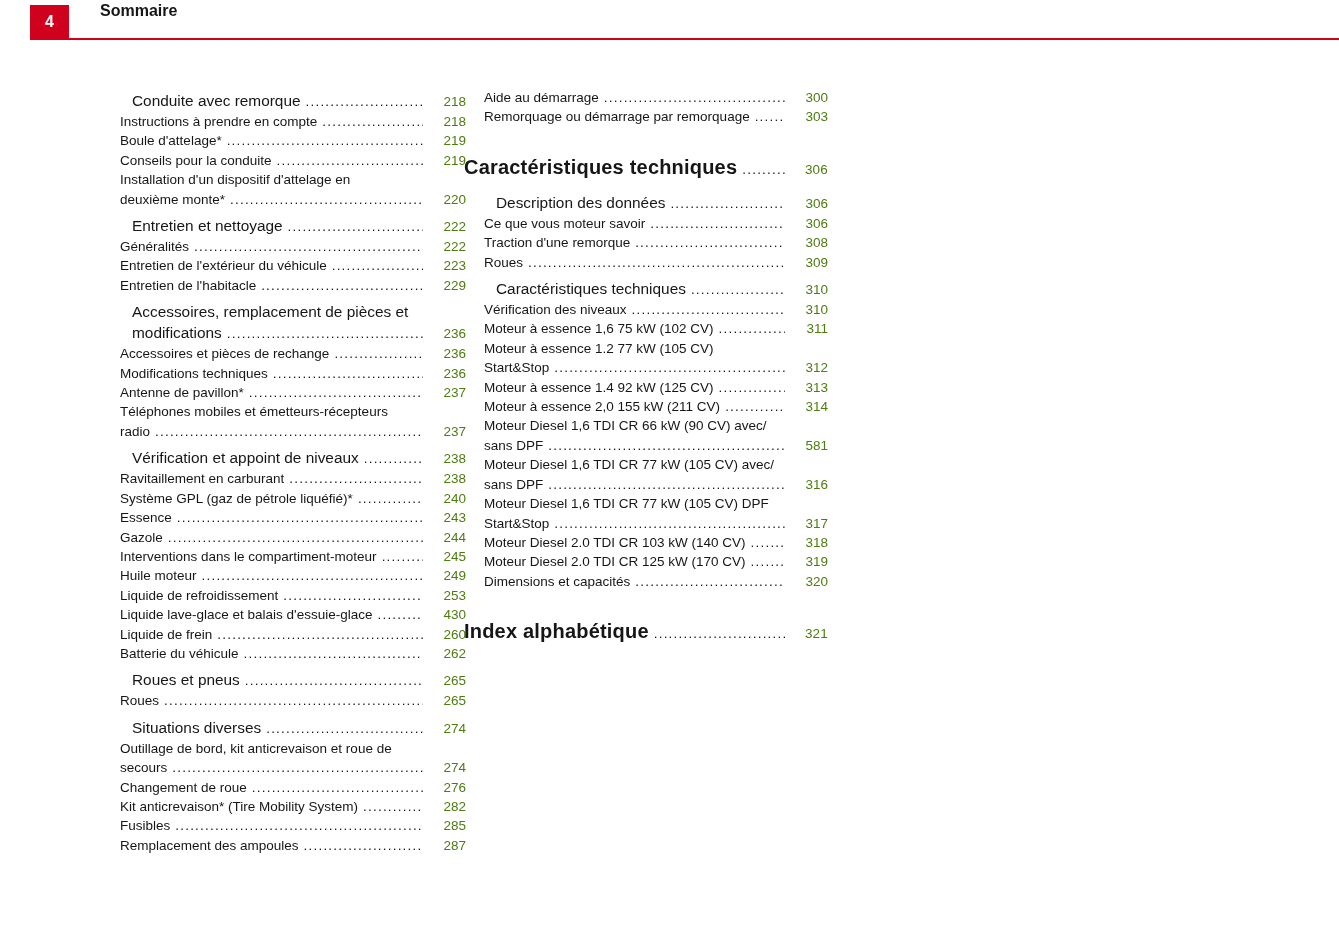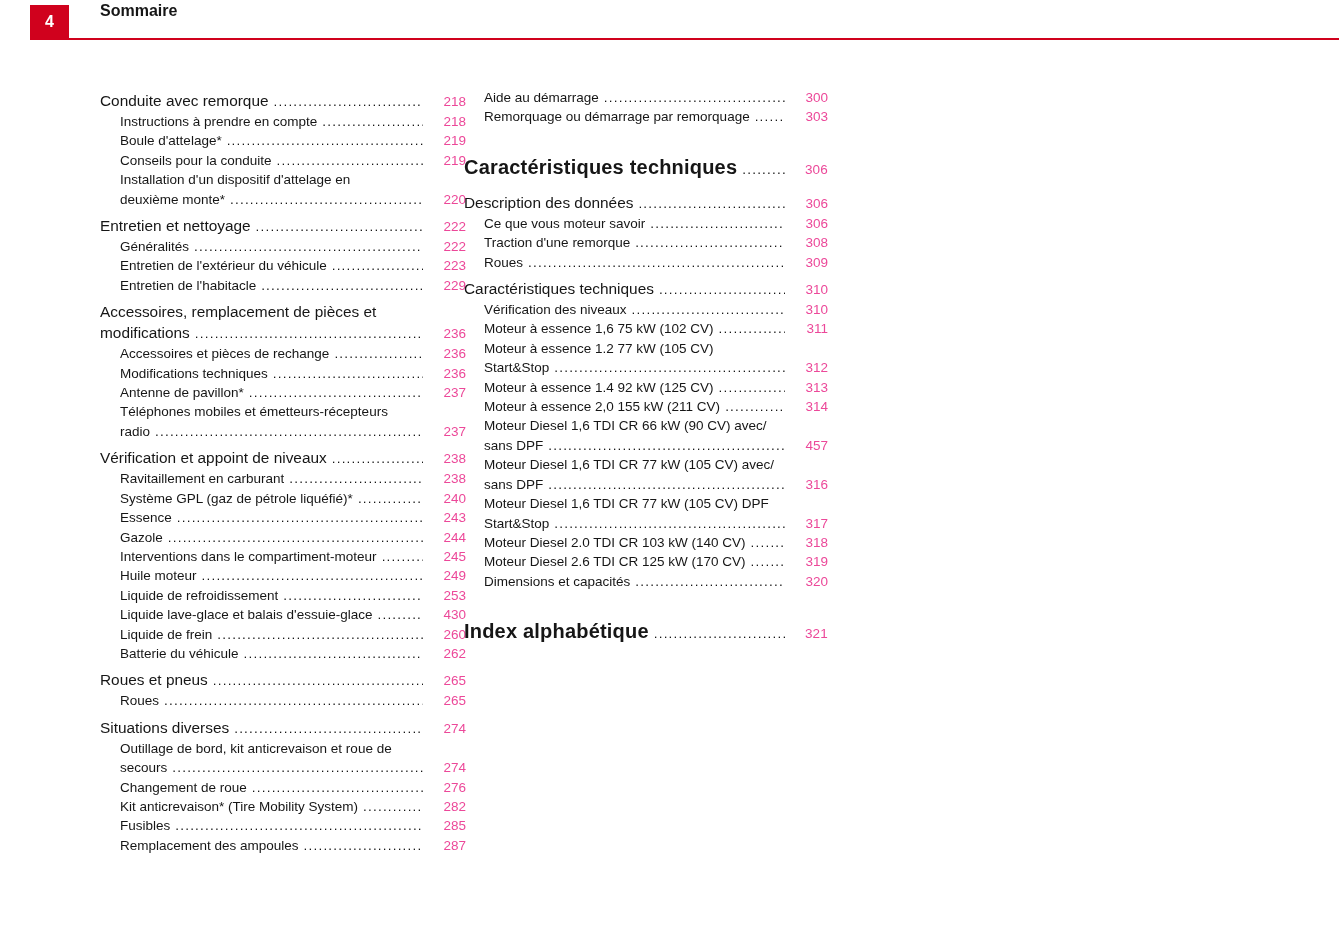--- a/index.html
+++ b/index.html
@@ -32,40 +32,40 @@
   }
 
   
   .col { position: absolute; }
   .col-left  { left: 100px; top: 84px; width: 366px; }
   .col-right { left: 464px; top: 88px; width: 364px; }
 
   
   .row { display: flex; align-items: baseline; }
   .item, .item2 { padding-left: 20px; font-size: 13.5px; line-height: 19.4px; }
-  .section, .section2 { font-size: 15.4px; line-height: 21px; margin-top: 6px; }
+  .section, .section2 { font-size: 15.4px; line-height: 21px; margin-top: 6px; margin-left: 32px; }
   .chapter {
     font-size: 20px; font-weight: bold; line-height: 26px;
     margin-top: 27px; margin-bottom: 9px; letter-spacing: 0.2px;
   }
   .t  { flex: 0 1 auto; white-space: nowrap; overflow: hidden; }
   .l1 { white-space: nowrap; overflow: hidden; }
   .dots {
     flex: 1 1 20px; min-width: 14px;
     overflow: hidden; white-space: nowrap;
     margin: 0 7px 0 5px;
     font-size: 13.5px; font-weight: normal;
     letter-spacing: 1.2px; color: #161616;
   }
   .dots::after {
     content: "..........................................................................................";
   }
   .pg {
     flex: 0 0 36px; width: 36px; text-align: right;
-    font-size: 13.5px; font-weight: normal; color: #ec4899;
+    font-size: 13.5px; font-weight: normal; color: #4d7c0f;
   }
 </style>
 </head>
 <body>
 
 <div class="page">
   <div class="pagenum-box">
     <span>4</span>
   </div>
   <h1 class="page-title">Sommaire</h1>
@@ -399,21 +399,21 @@
           <span class="t">Moteur à essence 2,0 155 kW (211 CV)</span>
           <span class="dots"></span>
           <span class="pg">314</span>
         </div>
       </div>
       <div class="entry item2">
         <div class="l1">Moteur Diesel 1,6 TDI CR 66 kW (90 CV) avec/</div>
         <div class="row">
           <span class="t">sans DPF</span>
           <span class="dots"></span>
-          <span class="pg">457</span>
+          <span class="pg">581</span>
         </div>
       </div>
       <div class="entry item2">
         <div class="l1">Moteur Diesel 1,6 TDI CR 77 kW (105 CV) avec/</div>
         <div class="row">
           <span class="t">sans DPF</span>
           <span class="dots"></span>
           <span class="pg">316</span>
         </div>
       </div>
@@ -427,21 +427,21 @@
       </div>
       <div class="entry item">
         <div class="row">
           <span class="t">Moteur Diesel 2.0 TDI CR 103 kW (140 CV)</span>
           <span class="dots"></span>
           <span class="pg">318</span>
         </div>
       </div>
       <div class="entry item">
         <div class="row">
-          <span class="t">Moteur Diesel 2.6 TDI CR 125 kW (170 CV)</span>
+          <span class="t">Moteur Diesel 2.0 TDI CR 125 kW (170 CV)</span>
           <span class="dots"></span>
           <span class="pg">319</span>
         </div>
       </div>
       <div class="entry item">
         <div class="row">
           <span class="t">Dimensions et capacités</span>
           <span class="dots"></span>
           <span class="pg">320</span>
         </div>

